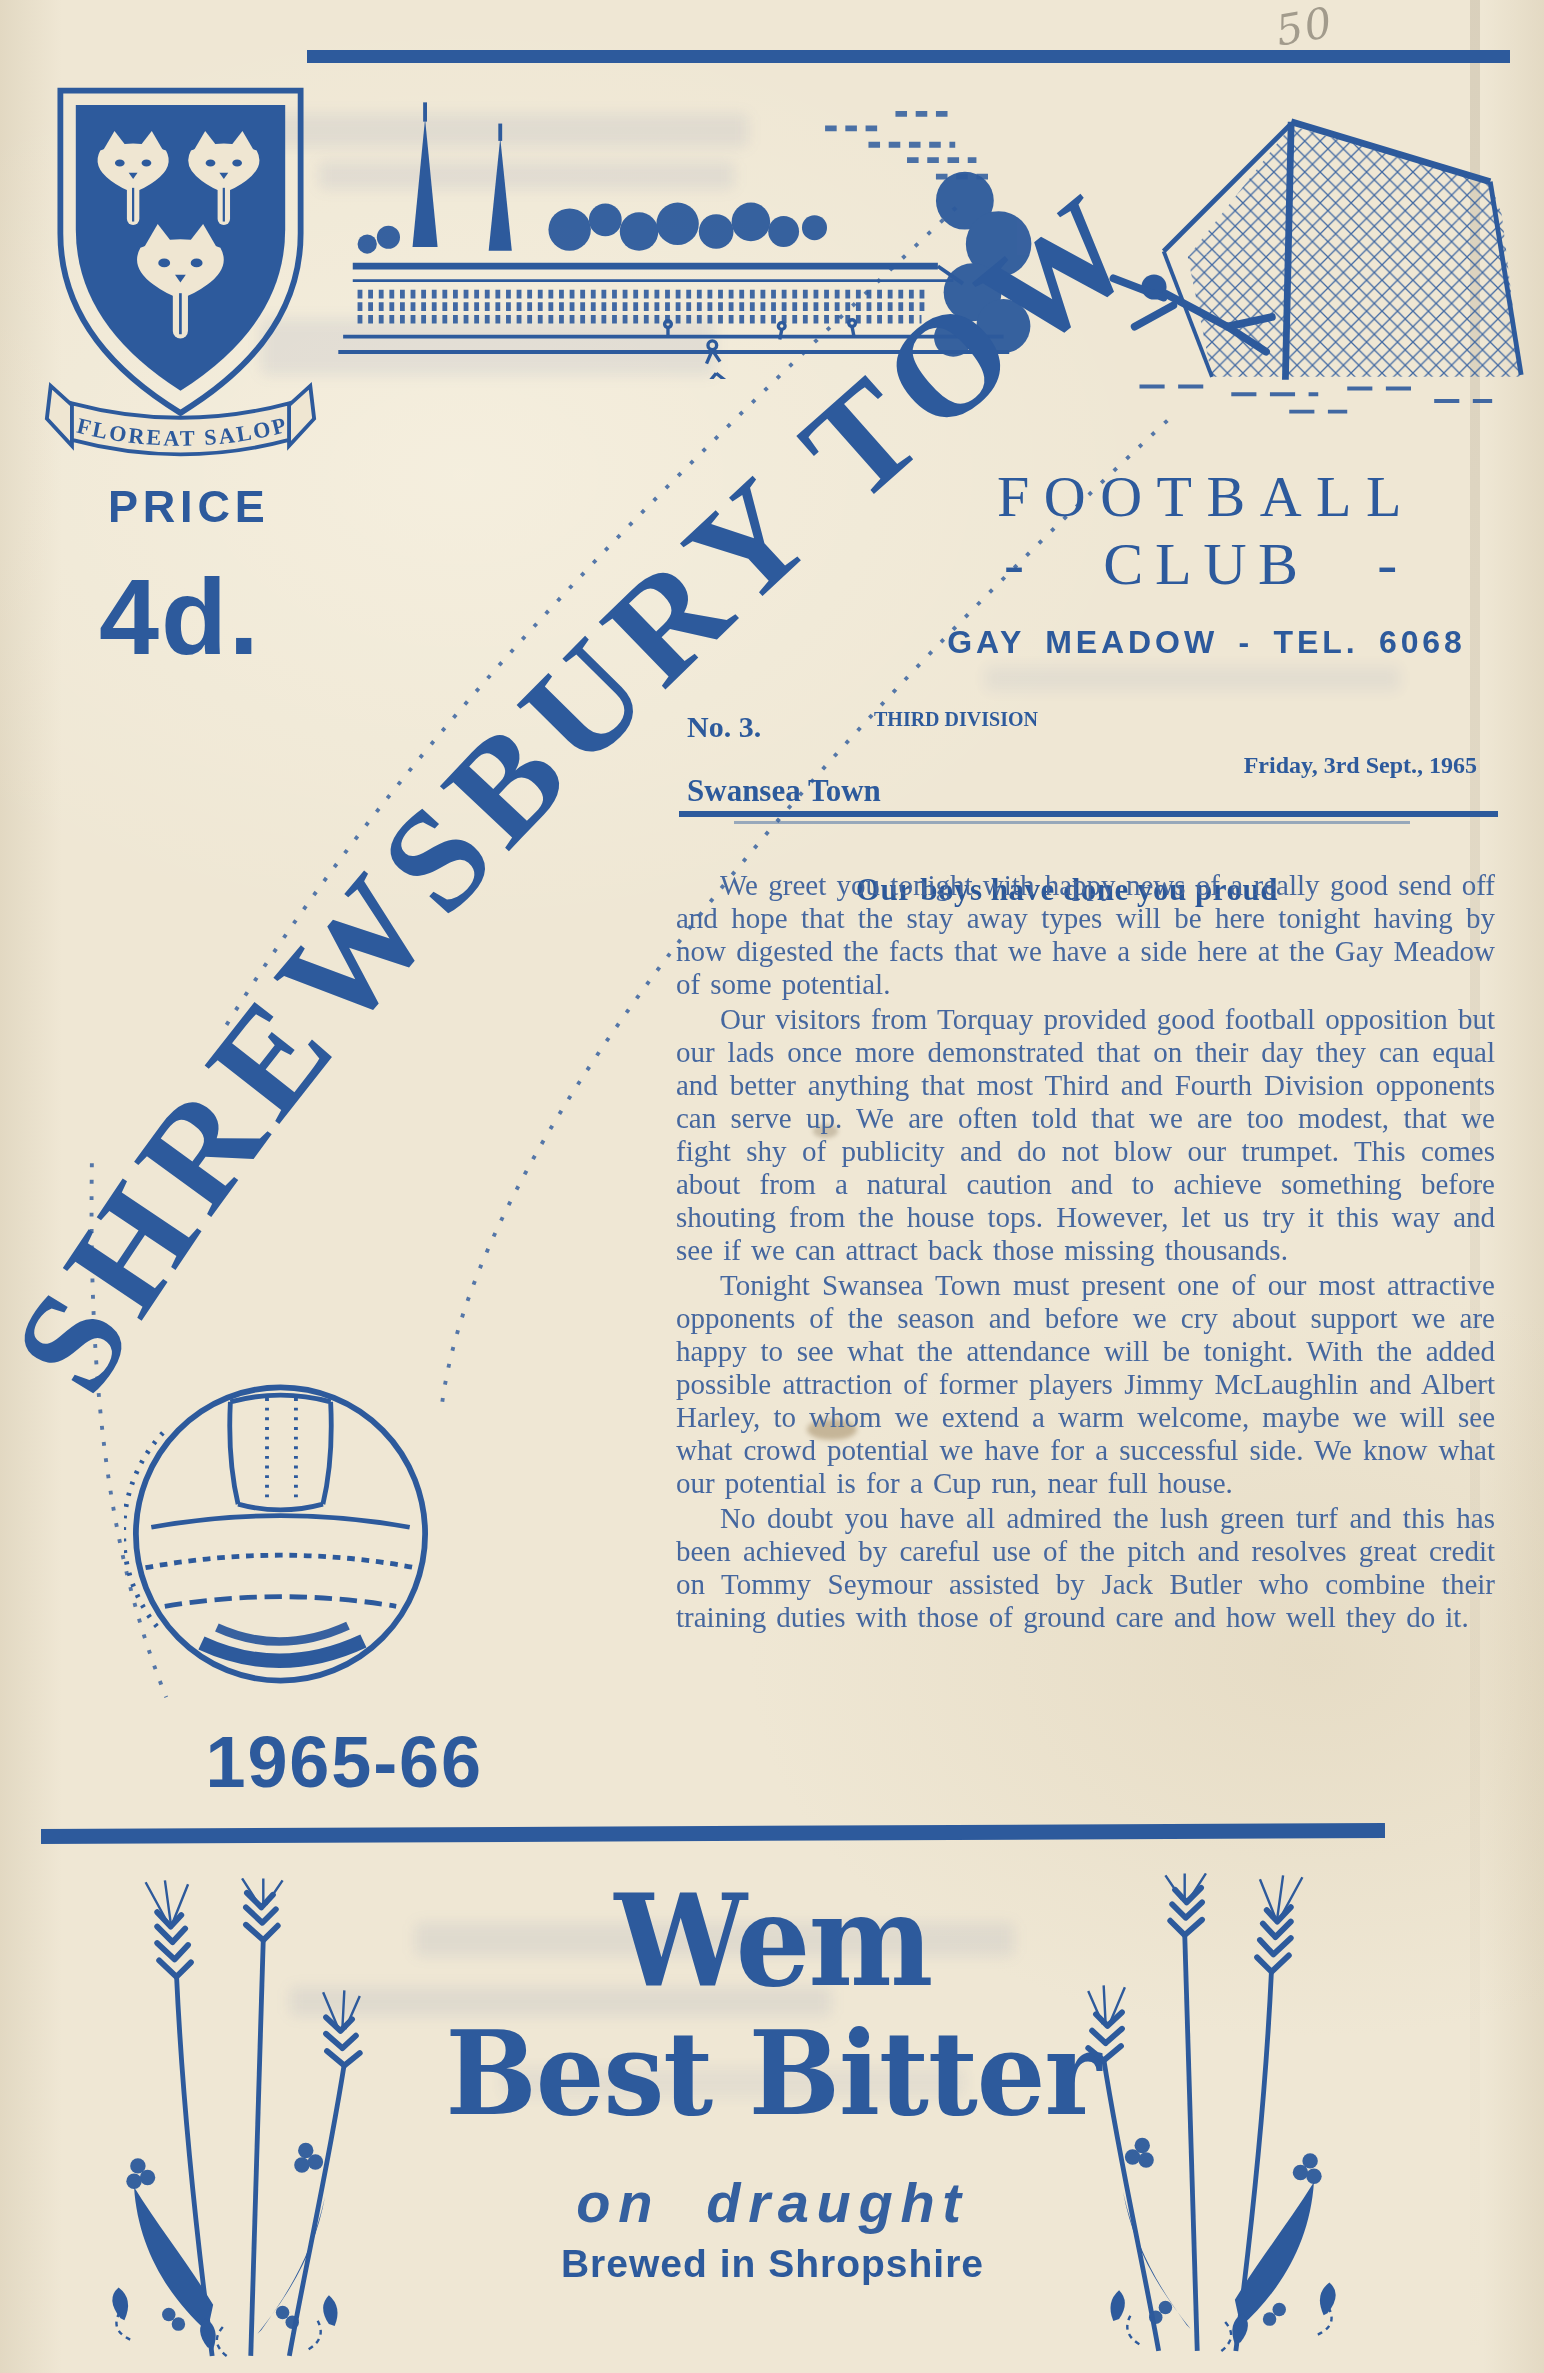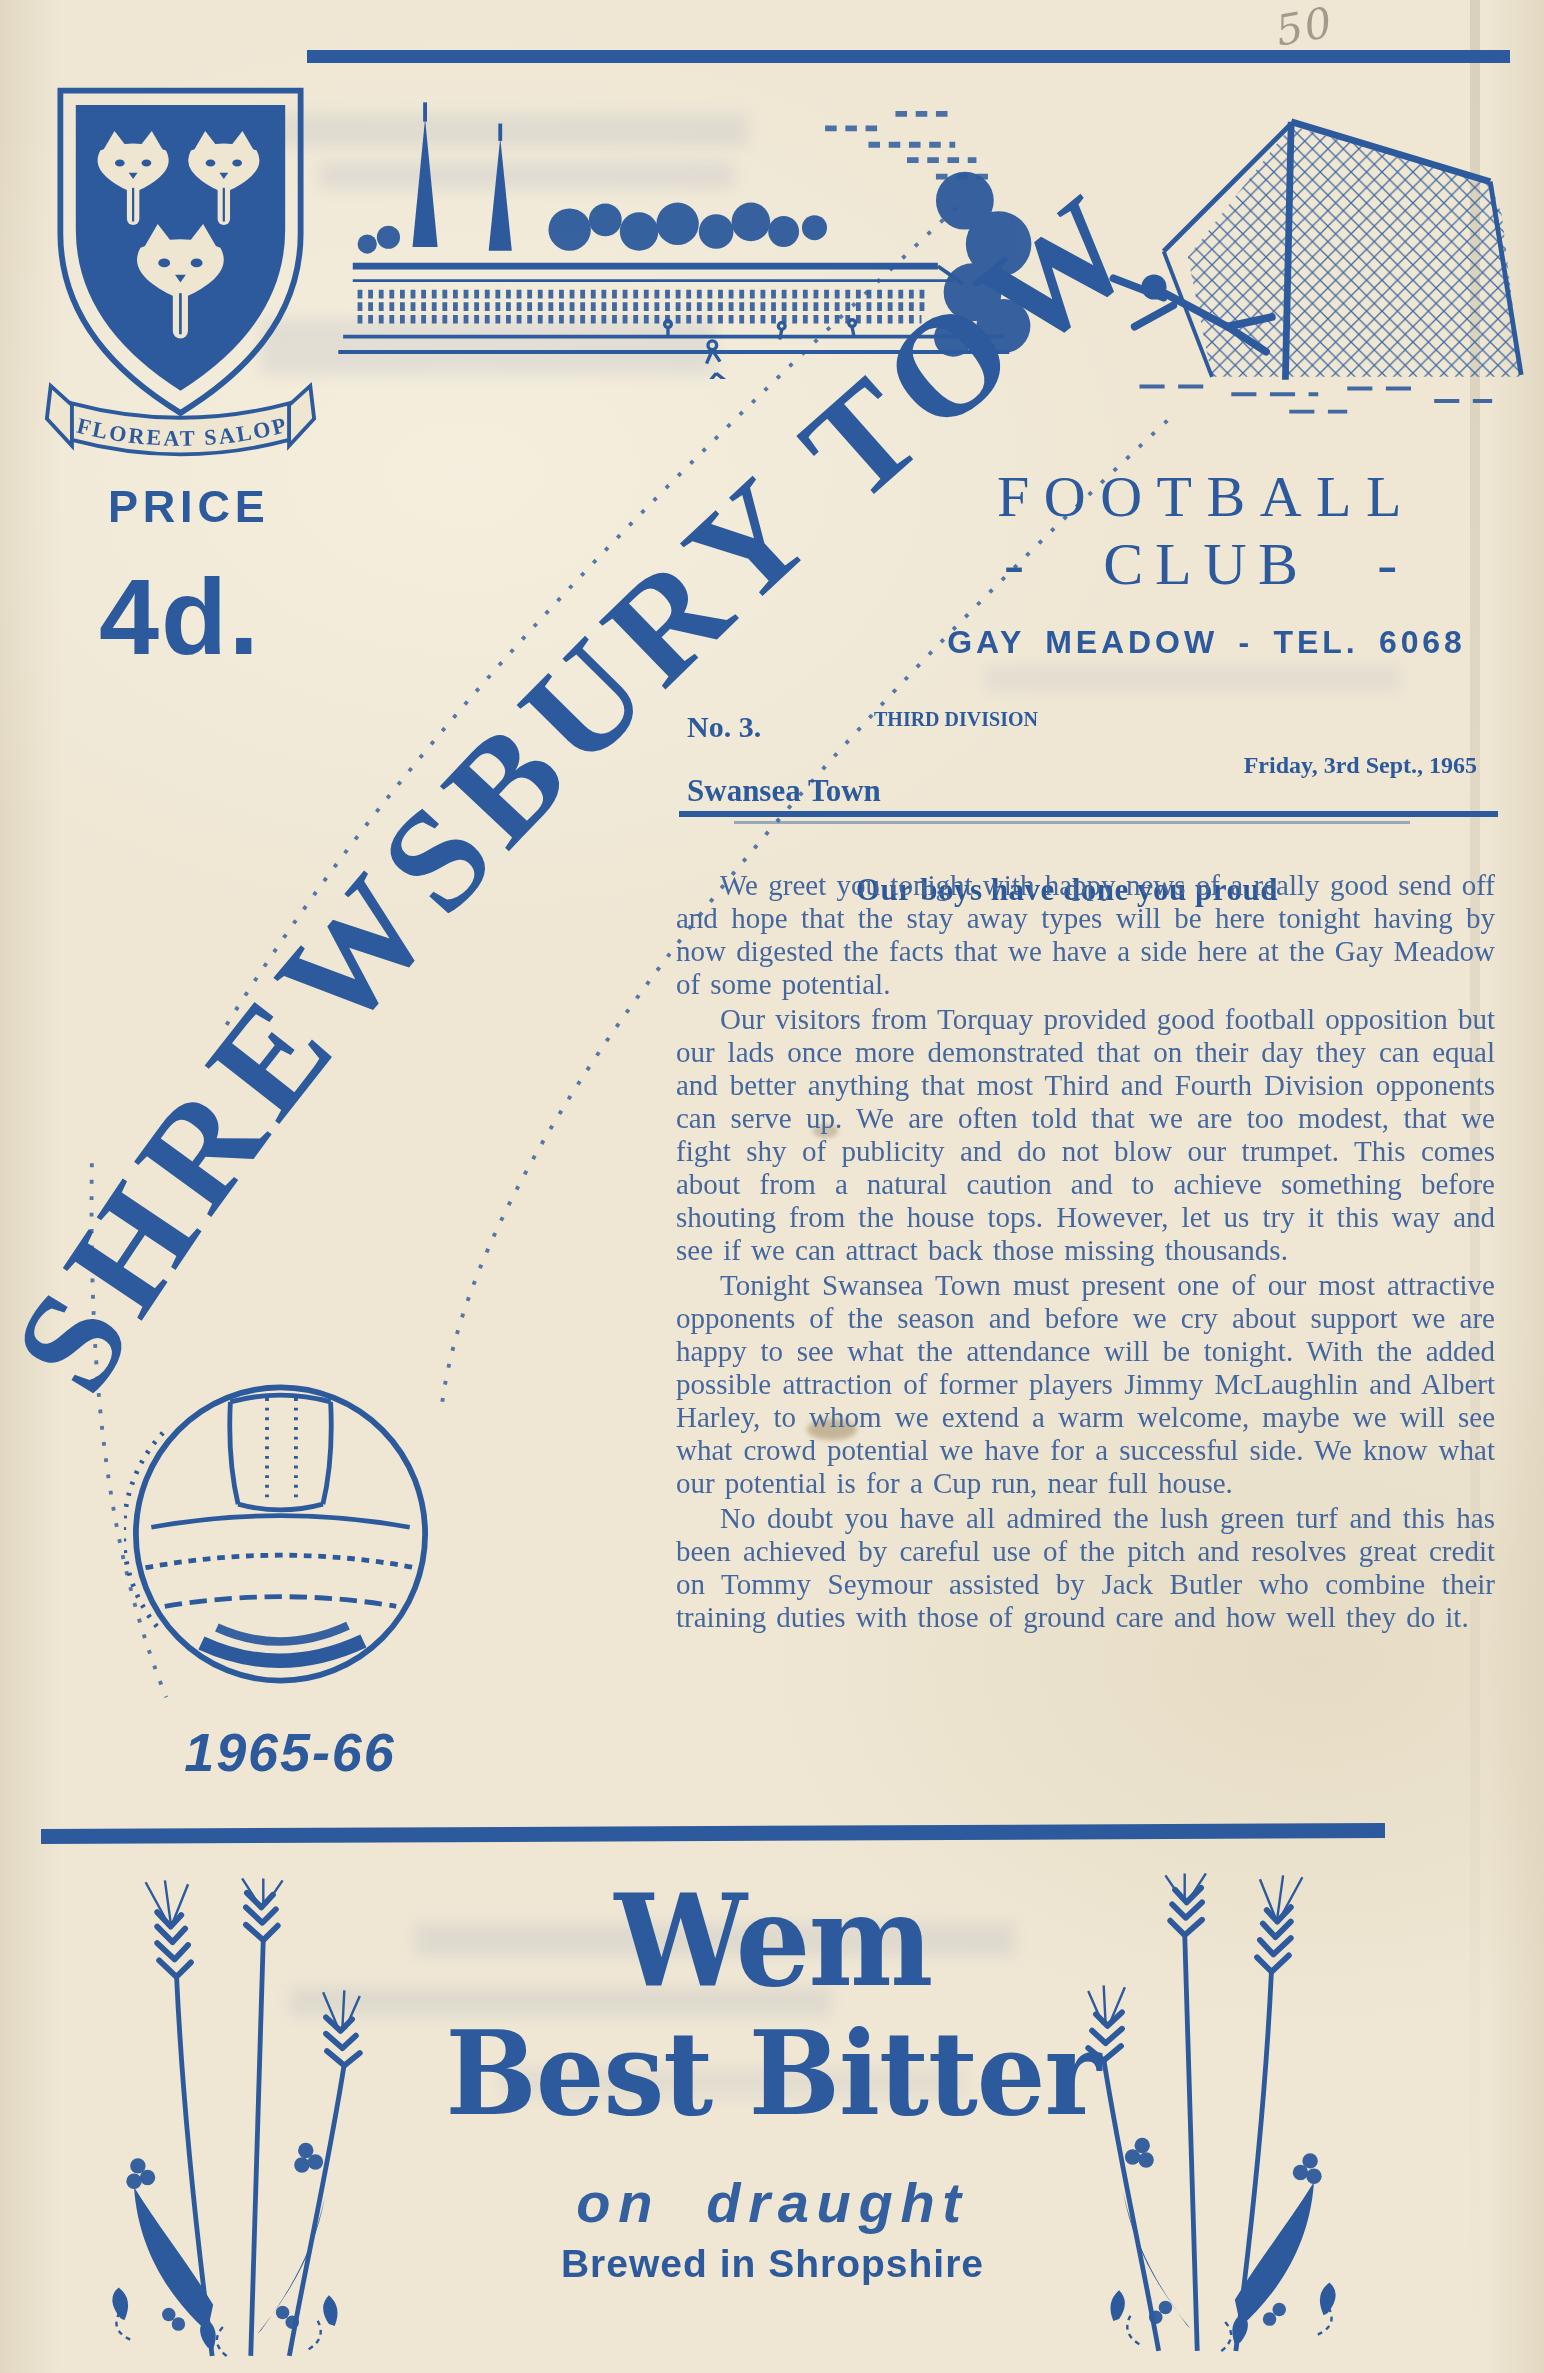--- a/index.html
+++ b/index.html
@@ -39,22 +39,22 @@
   .issue-rule{left:679px;top:811px;width:819px;height:5.8px;background:#2d5a9c;}
   .issue-rule2{left:734px;top:821px;width:676px;height:2.9px;background:rgba(45,90,156,.45);}
 
   .article-heading{left:676px;top:826px;width:782px;text-align:center;font-size:31px;font-weight:700;
     letter-spacing:0.5px;color:#2b5798;margin-top:46px;}
   .article-body{left:676px;top:869px;width:819px;font-size:29px;line-height:33px;
     text-align:justify;color:#45679f;word-spacing:2.9px;}
   .article-body p{margin:0;text-indent:44px;}
   .article-body p + p{margin-top:1.9px;}
 
-  .season{left:97px;top:1721px;width:386px;text-align:center;
-    font-family:"Liberation Sans",sans-serif;font-weight:700;font-size:54px;letter-spacing:1.9px;font-style:italic;}
+  .season{left:97px;top:1721px;width:386px;text-align:right;
+    font-family:"Liberation Sans",sans-serif;font-weight:700;font-size:72px;letter-spacing:1.9px;}
 
   .bottomrule{left:41px;top:1826px;width:1344px;height:14.5px;background:#2d5a9c;transform:rotate(-.25deg);}
 
   .ad-line1{left:406px;top:1871px;width:734px;text-align:center;
     font-family:"DejaVu Serif",serif;font-weight:700;font-size:118px;letter-spacing:-1.9px;
     transform:scaleY(1.08);}
   .ad-line2{left:290px;top:2010px;width:966px;text-align:center;
     font-family:"DejaVu Serif",serif;font-weight:700;font-size:108px;letter-spacing:-1px;
     transform:scaleY(1.08);}
   .ad-line3{left:541px;top:2170px;width:463px;text-align:center;

